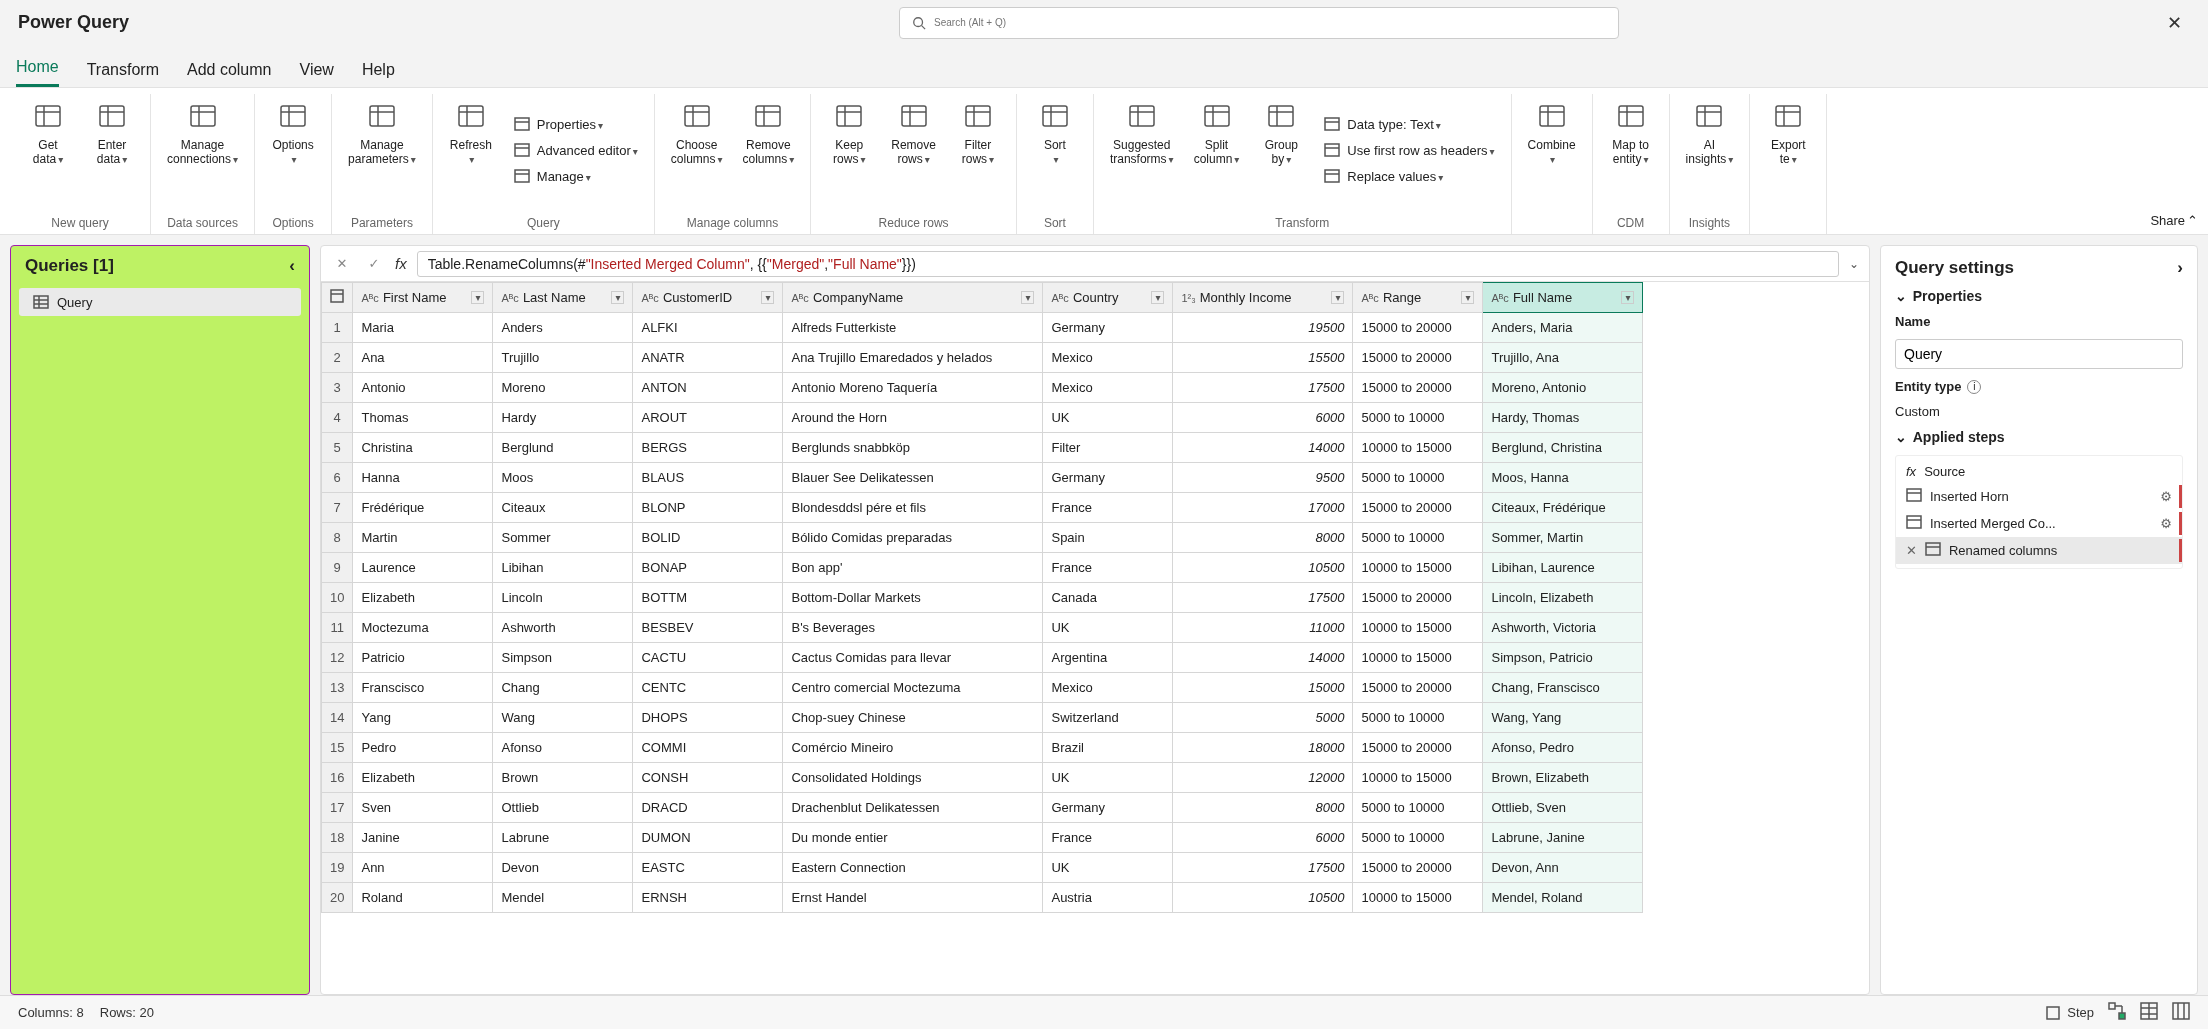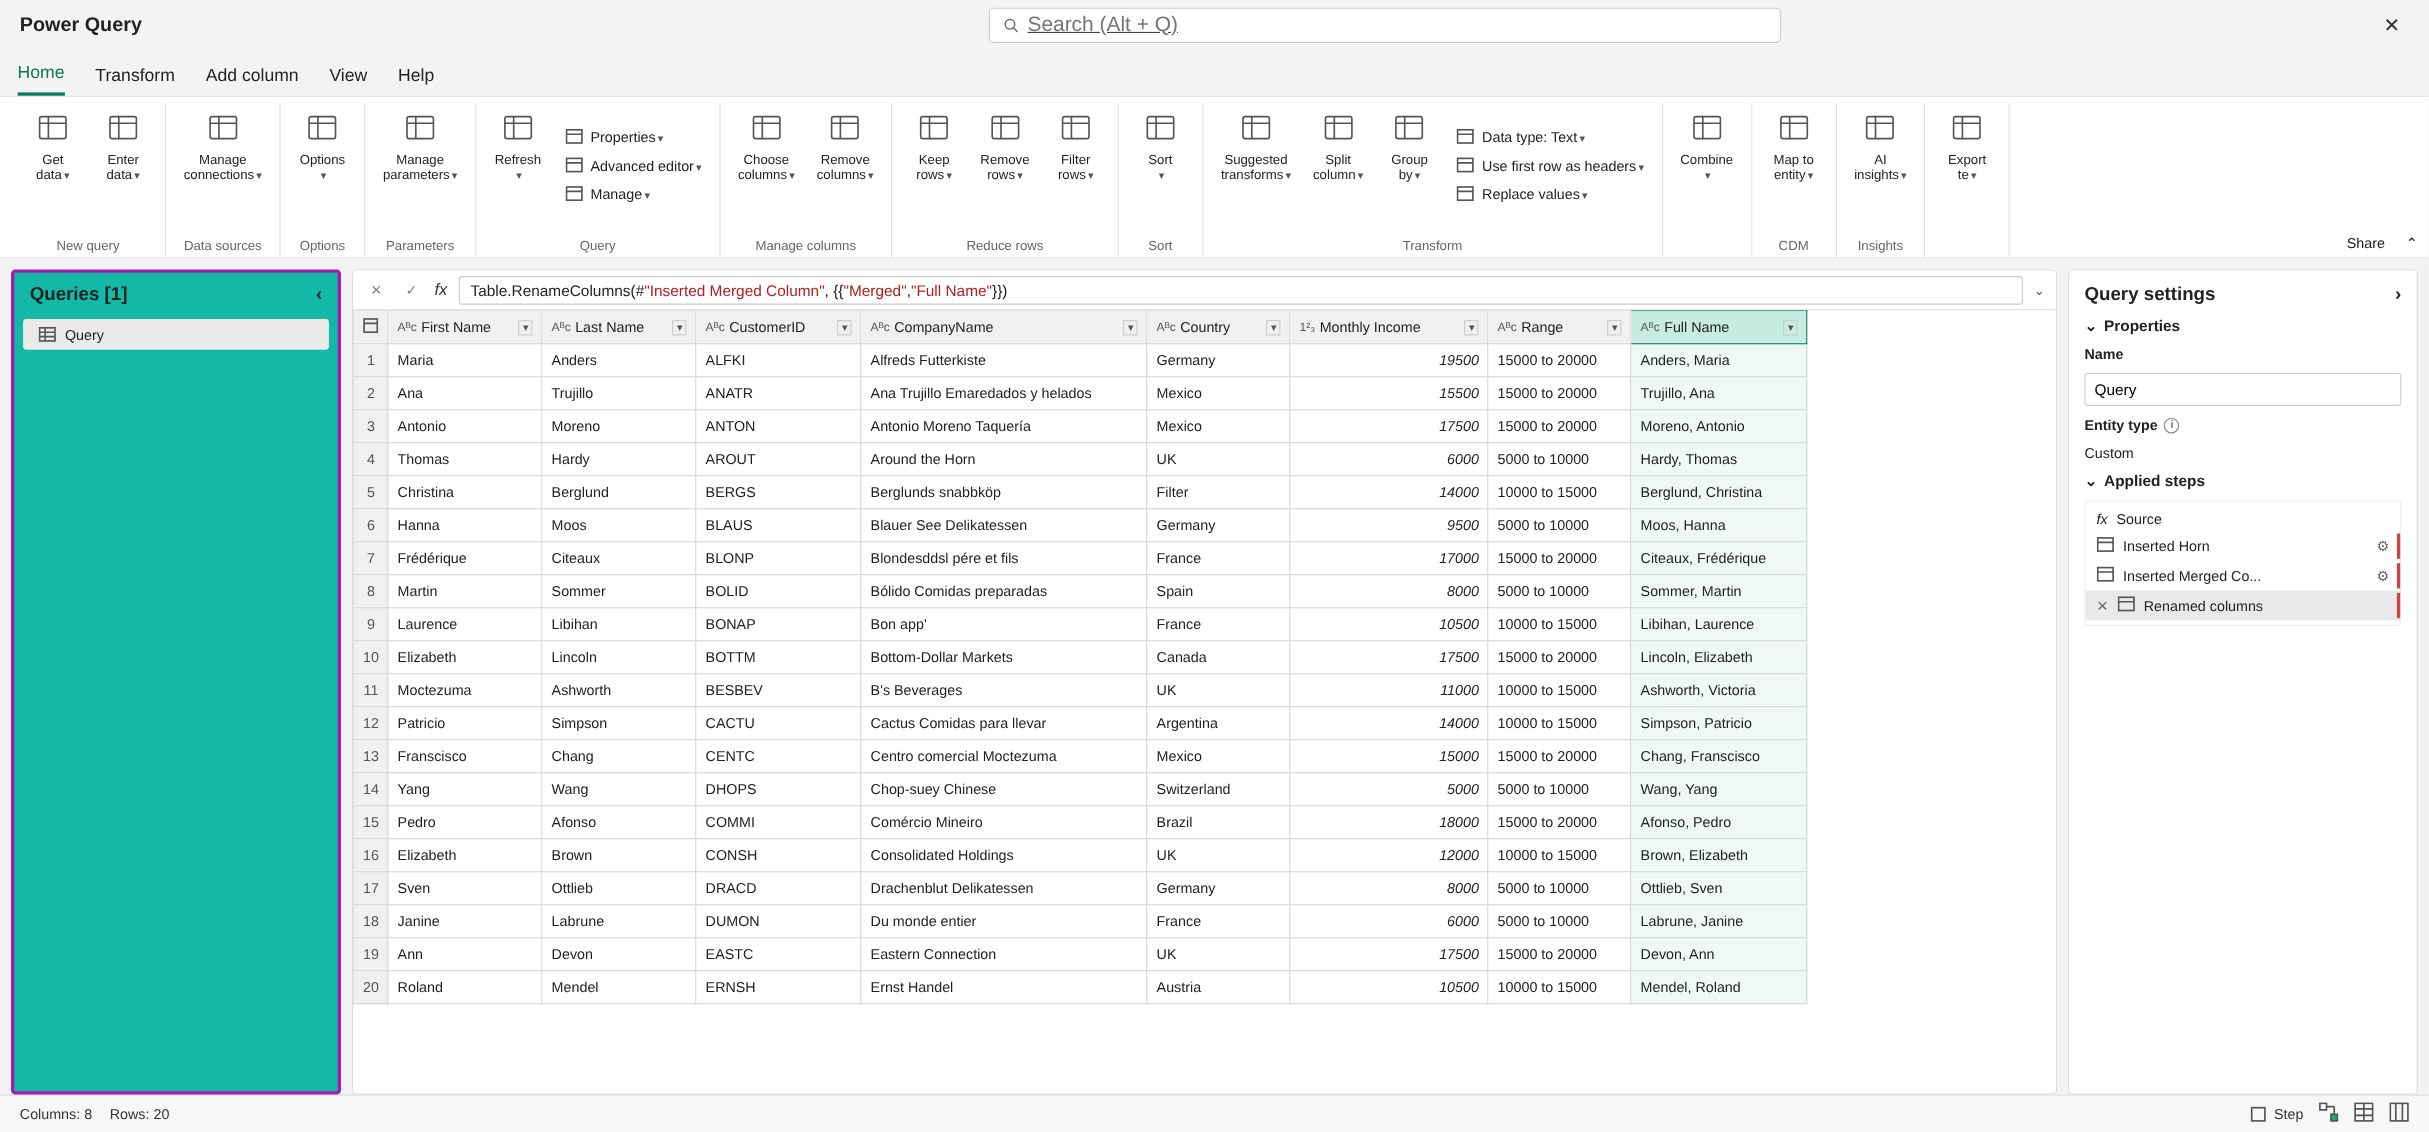--- a/index.html
+++ b/index.html
@@ -3,47 +3,47 @@
 <meta charset="utf-8">
 <style>
 * { box-sizing: border-box; margin: 0; padding: 0; font-family: "Segoe UI", Arial, sans-serif; }
 body { background: #f3f3f3; font-size: 13px; color: #222; overflow: hidden; width: 2208px; height: 1029px; }
 
 
 .titlebar { height: 45px; display: flex; align-items: center; padding: 0 18px; background: #f3f3f3; }
 .titlebar .title { font-weight: 600; font-size: 18px; }
 .titlebar .search { margin-left: 770px; width: 720px; height: 32px; background: #fff; border: 1px solid #ccc; border-radius: 4px; display: flex; align-items: center; padding: 0 12px; gap: 8px; }
 .titlebar .search svg { width: 14px; height: 14px; stroke: #666; fill: none; }
-.titlebar .search input { border: none; outline: none; flex: 1; font-size: 19px; color: #404040; text-decoration: underline; }
+.titlebar .search input { border: none; outline: none; flex: 1; font-size: 10px; color: #404040; }
 .titlebar .close-x { margin-left: auto; font-size: 18px; color: #333; cursor: pointer; padding: 4px 8px; }
 
 
 .menubar { height: 42px; display: flex; align-items: flex-end; padding: 0 16px; gap: 28px; background: #f3f3f3; }
 .menubar .tab { font-size: 16px; padding-bottom: 8px; cursor: pointer; color: #222; }
 .menubar .tab.active { color: #0a7a5a; border-bottom: 3px solid #0a7a5a; font-weight: 400; }
 
 
 .ribbon { height: 148px; background: #fff; border-top: 1px solid #e2e2e2; border-bottom: 1px solid #e2e2e2; display: flex; padding: 6px 10px 0 10px; }
 .ribbon-group { display: flex; flex-direction: column; align-items: center; border-right: 1px solid #e4e4e4; padding: 0 10px; }
 .ribbon-group:last-child { border-right: none; }
 .ribbon-group .group-btns { display: flex; gap: 8px; flex: 1; align-items: flex-start; }
 .ribbon-group .group-label { font-size: 12px; color: #666; height: 22px; display: flex; align-items: center; }
 .rbtn-big { display: flex; flex-direction: column; align-items: center; justify-content: flex-start; padding: 4px 6px; cursor: pointer; min-width: 56px; text-align: center; font-size: 12px; line-height: 1.2; height: 112px; }
 .rbtn-big .ico { width: 36px; height: 36px; margin-bottom: 4px; display: flex; align-items: center; justify-content: center; }
 .rbtn-big .lbl { display: block; }
 .rbtn-sub { display: flex; flex-direction: column; gap: 4px; justify-content: center; height: 112px; }
 .rbtn-sm { display: flex; align-items: center; gap: 6px; padding: 2px 6px; cursor: pointer; font-size: 13px; white-space: nowrap; }
 .rbtn-sm .ico { width: 18px; height: 18px; display: flex; align-items: center; justify-content: center; }
-.ribbon-share { margin-left: auto; display: flex; align-items: flex-end; padding-bottom: 6px; gap: 19px; font-size: 13px; cursor: pointer; }
+.ribbon-share { margin-left: auto; display: flex; align-items: flex-end; padding-bottom: 6px; gap: 2px; font-size: 13px; cursor: pointer; }
 
 
 .main { display: flex; height: 760px; padding: 10px 10px 0 10px; gap: 10px; }
 
 
-.queries { width: 300px; background: #14b8a6; border: 3px solid #a21caf; border-radius: 4px; display: flex; flex-direction: column; }
+.queries { width: 300px; background: #bef264; border: 1px solid #a21caf; border-radius: 4px; display: flex; flex-direction: column; }
 .queries .hdr { display: flex; align-items: center; justify-content: space-between; padding: 10px 14px; font-weight: 600; font-size: 17px; }
 .queries .q-item { display: flex; align-items: center; gap: 8px; padding: 6px 14px; margin: 2px 8px; background: #eaeaea; border-radius: 3px; cursor: pointer; }
 .queries .q-item .ico { width: 16px; height: 16px; }
 
 
 .grid-area { flex: 1; background: #fff; border: 1px solid #ddd; border-radius: 4px; display: flex; flex-direction: column; overflow: hidden; }
 .formula-bar { display: flex; align-items: center; gap: 10px; padding: 4px 10px; border-bottom: 1px solid #e0e0e0; height: 36px; }
 .formula-bar .fx-btn { width: 22px; height: 22px; display: flex; align-items: center; justify-content: center; cursor: pointer; color: #888; }
 .formula-bar .fx-label { font-style: italic; font-family: "Segoe UI", Arial; font-size: 15px; color: #333; }
 .formula-bar .fx-input { flex: 1; border: 1px solid #ccc; border-radius: 3px; height: 26px; padding: 0 10px; font-family: Consolas, monospace; font-size: 14px; display: flex; align-items: center; }

